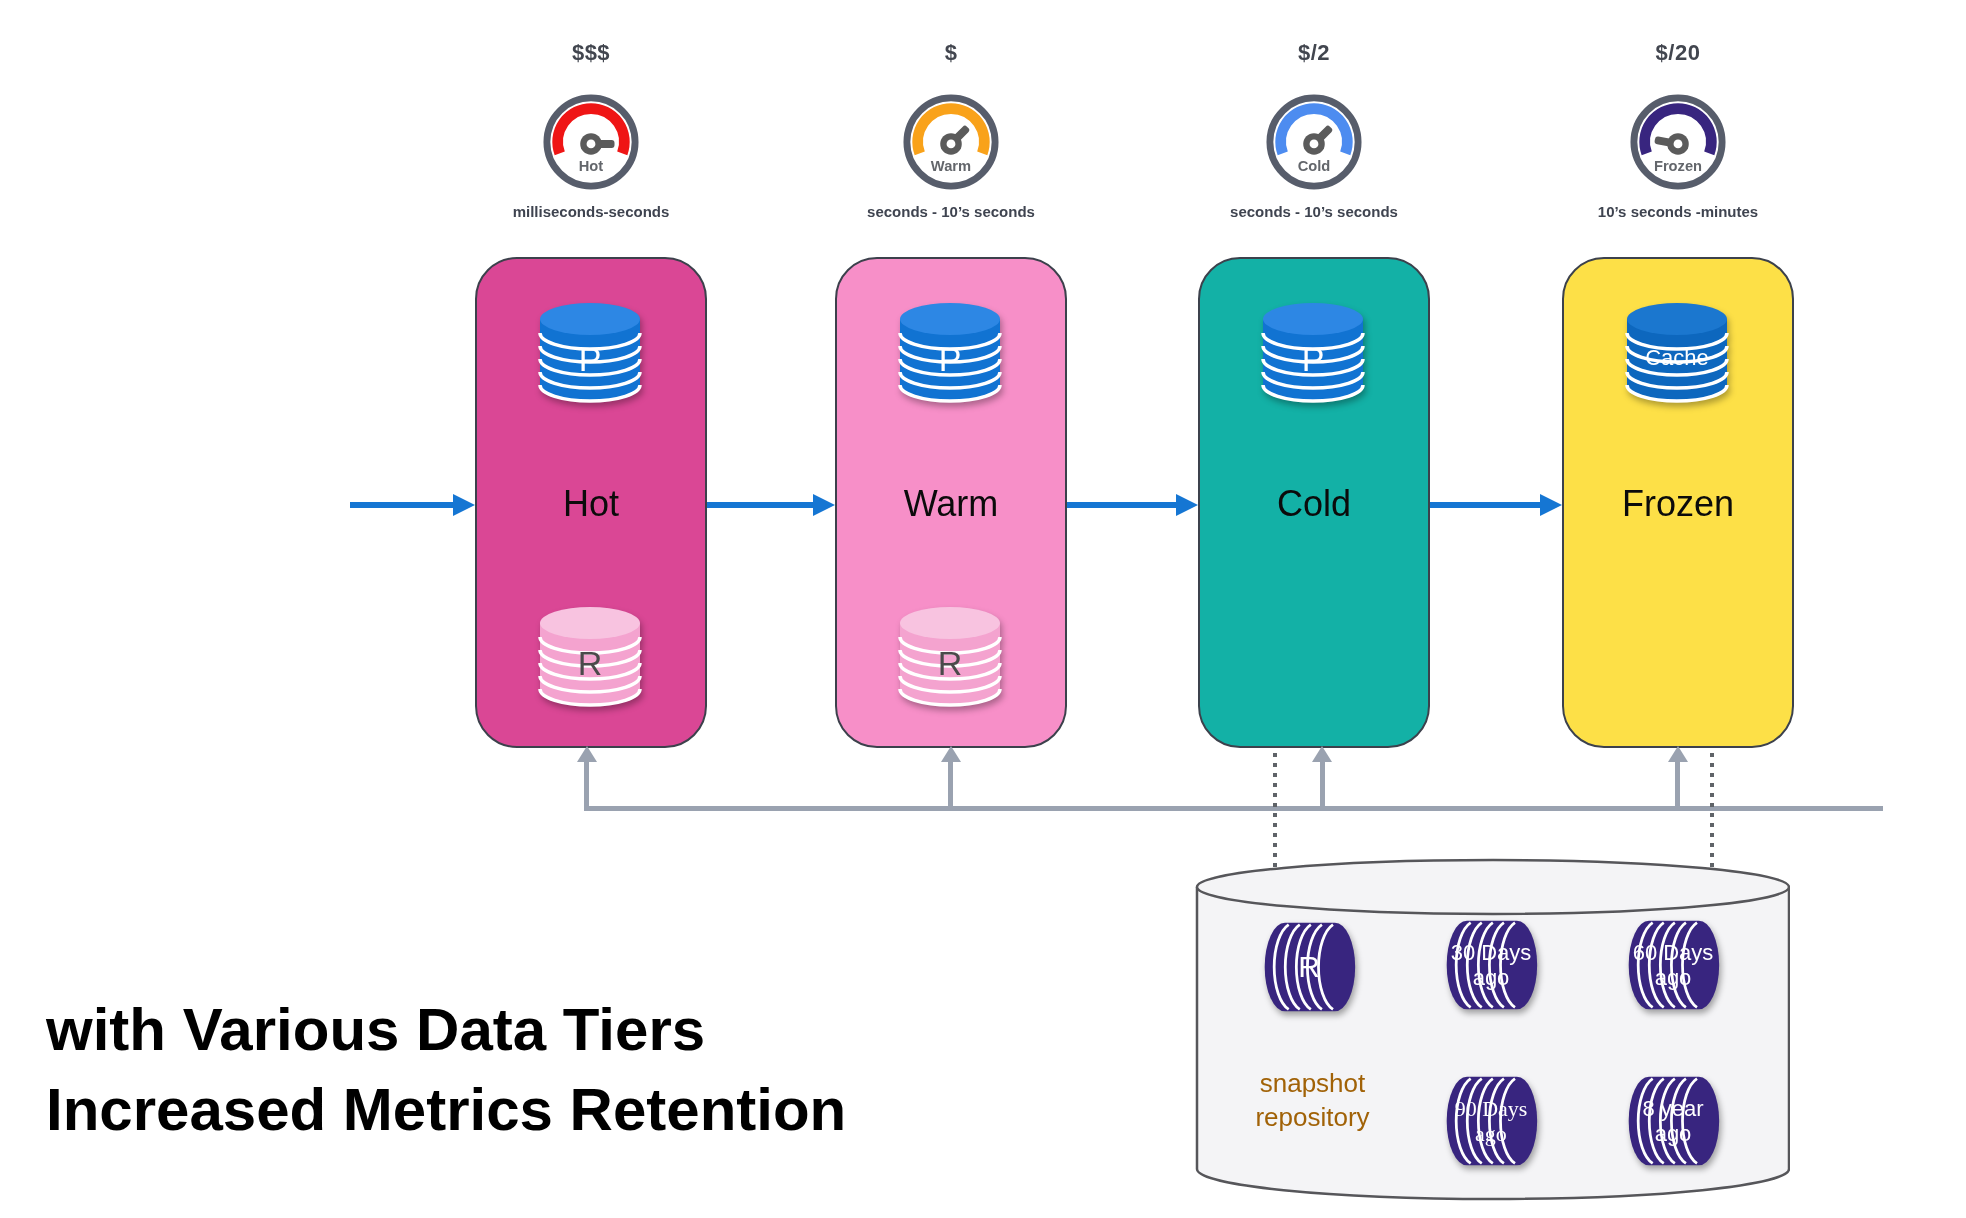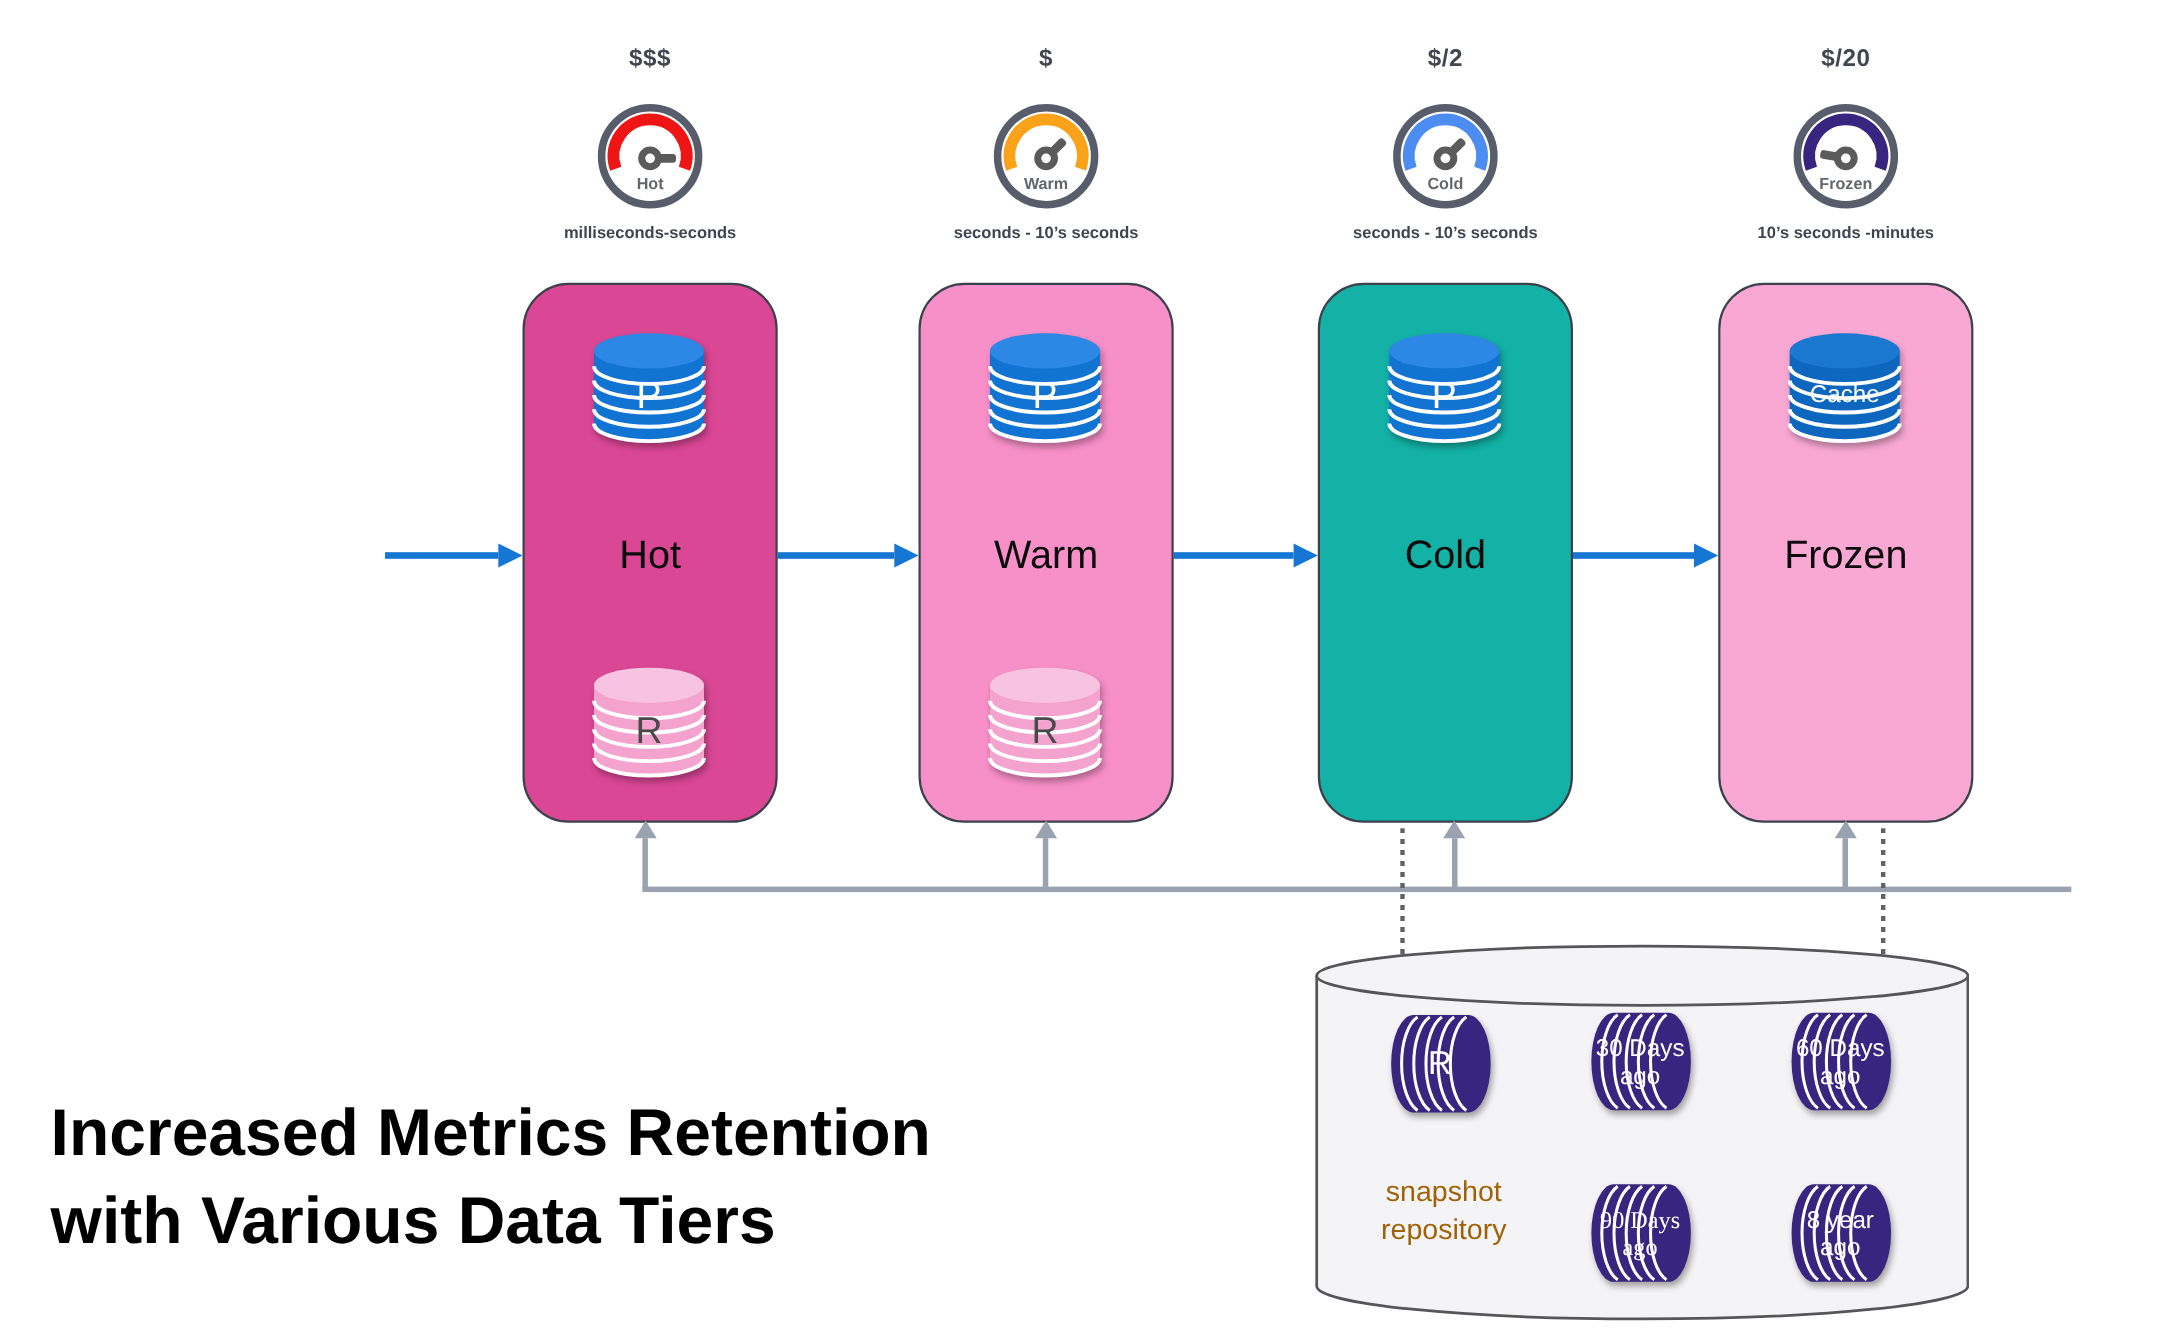--- a/index.html
+++ b/index.html
@@ -177,21 +177,21 @@
         <path class="cyl-stripe" d="M6 62 A50 16 0 0 0 106 62"></path>
         <path class="cyl-stripe" d="M6 75 A50 16 0 0 0 106 75"></path>
         <path class="cyl-stripe" d="M6 88 A50 16 0 0 0 106 88"></path>
         <ellipse cx="56" cy="22" rx="50" ry="16" fill="#2d87e4"></ellipse>
         <text x="56" y="74" class="cyl-label" font-size="34" fill="#ffffff">P</text>
       </svg>
     </div>
     <div class="tier-name">Cold</div>
   </div>
 
-  <div class="tier-box" style="left: 1562px; background-color: #f9a8d4;">
+  <div class="tier-box" style="left: 1562px; background-color: #fde047;">
     <div class="cyl-v primary" style="color: rgb(13, 103, 190);">
       <svg viewBox="0 0 112 110" width="112" height="110">
         <path d="M6 22 L6 88 A50 16 0 0 0 106 88 L106 22 Z" fill="currentColor"></path>
         <path class="cyl-stripe" d="M6 36 A50 16 0 0 0 106 36"></path>
         <path class="cyl-stripe" d="M6 49 A50 16 0 0 0 106 49"></path>
         <path class="cyl-stripe" d="M6 62 A50 16 0 0 0 106 62"></path>
         <path class="cyl-stripe" d="M6 75 A50 16 0 0 0 106 75"></path>
         <path class="cyl-stripe" d="M6 88 A50 16 0 0 0 106 88"></path>
         <ellipse cx="56" cy="22" rx="50" ry="16" fill="#1b77cf"></ellipse>
         <text x="56" y="68" class="cyl-label" font-size="22" fill="#ffffff">Cache</text>
@@ -285,17 +285,17 @@
         <path d="M50 6 A22 48 0 0 0 50 98" fill="none" stroke="#fff" stroke-width="3"></path>
         <path d="M62 6 A22 48 0 0 0 62 98" fill="none" stroke="#fff" stroke-width="3"></path>
         <path d="M74 6 A22 48 0 0 0 74 98" fill="none" stroke="#fff" stroke-width="3"></path>
         <path d="M86 6 A22 48 0 0 0 86 98" fill="none" stroke="#fff" stroke-width="3"></path>
       </svg>
       <div class="overlay">8 year ago</div>
     </div>
   </div>
 
   <div class="diagram-title">
+    <div>with Various Data Tiers</div>
     <div>Increased Metrics Retention</div>
-    <div>with Various Data Tiers</div>
   </div>
 
 </div>
 
 </body></html>

